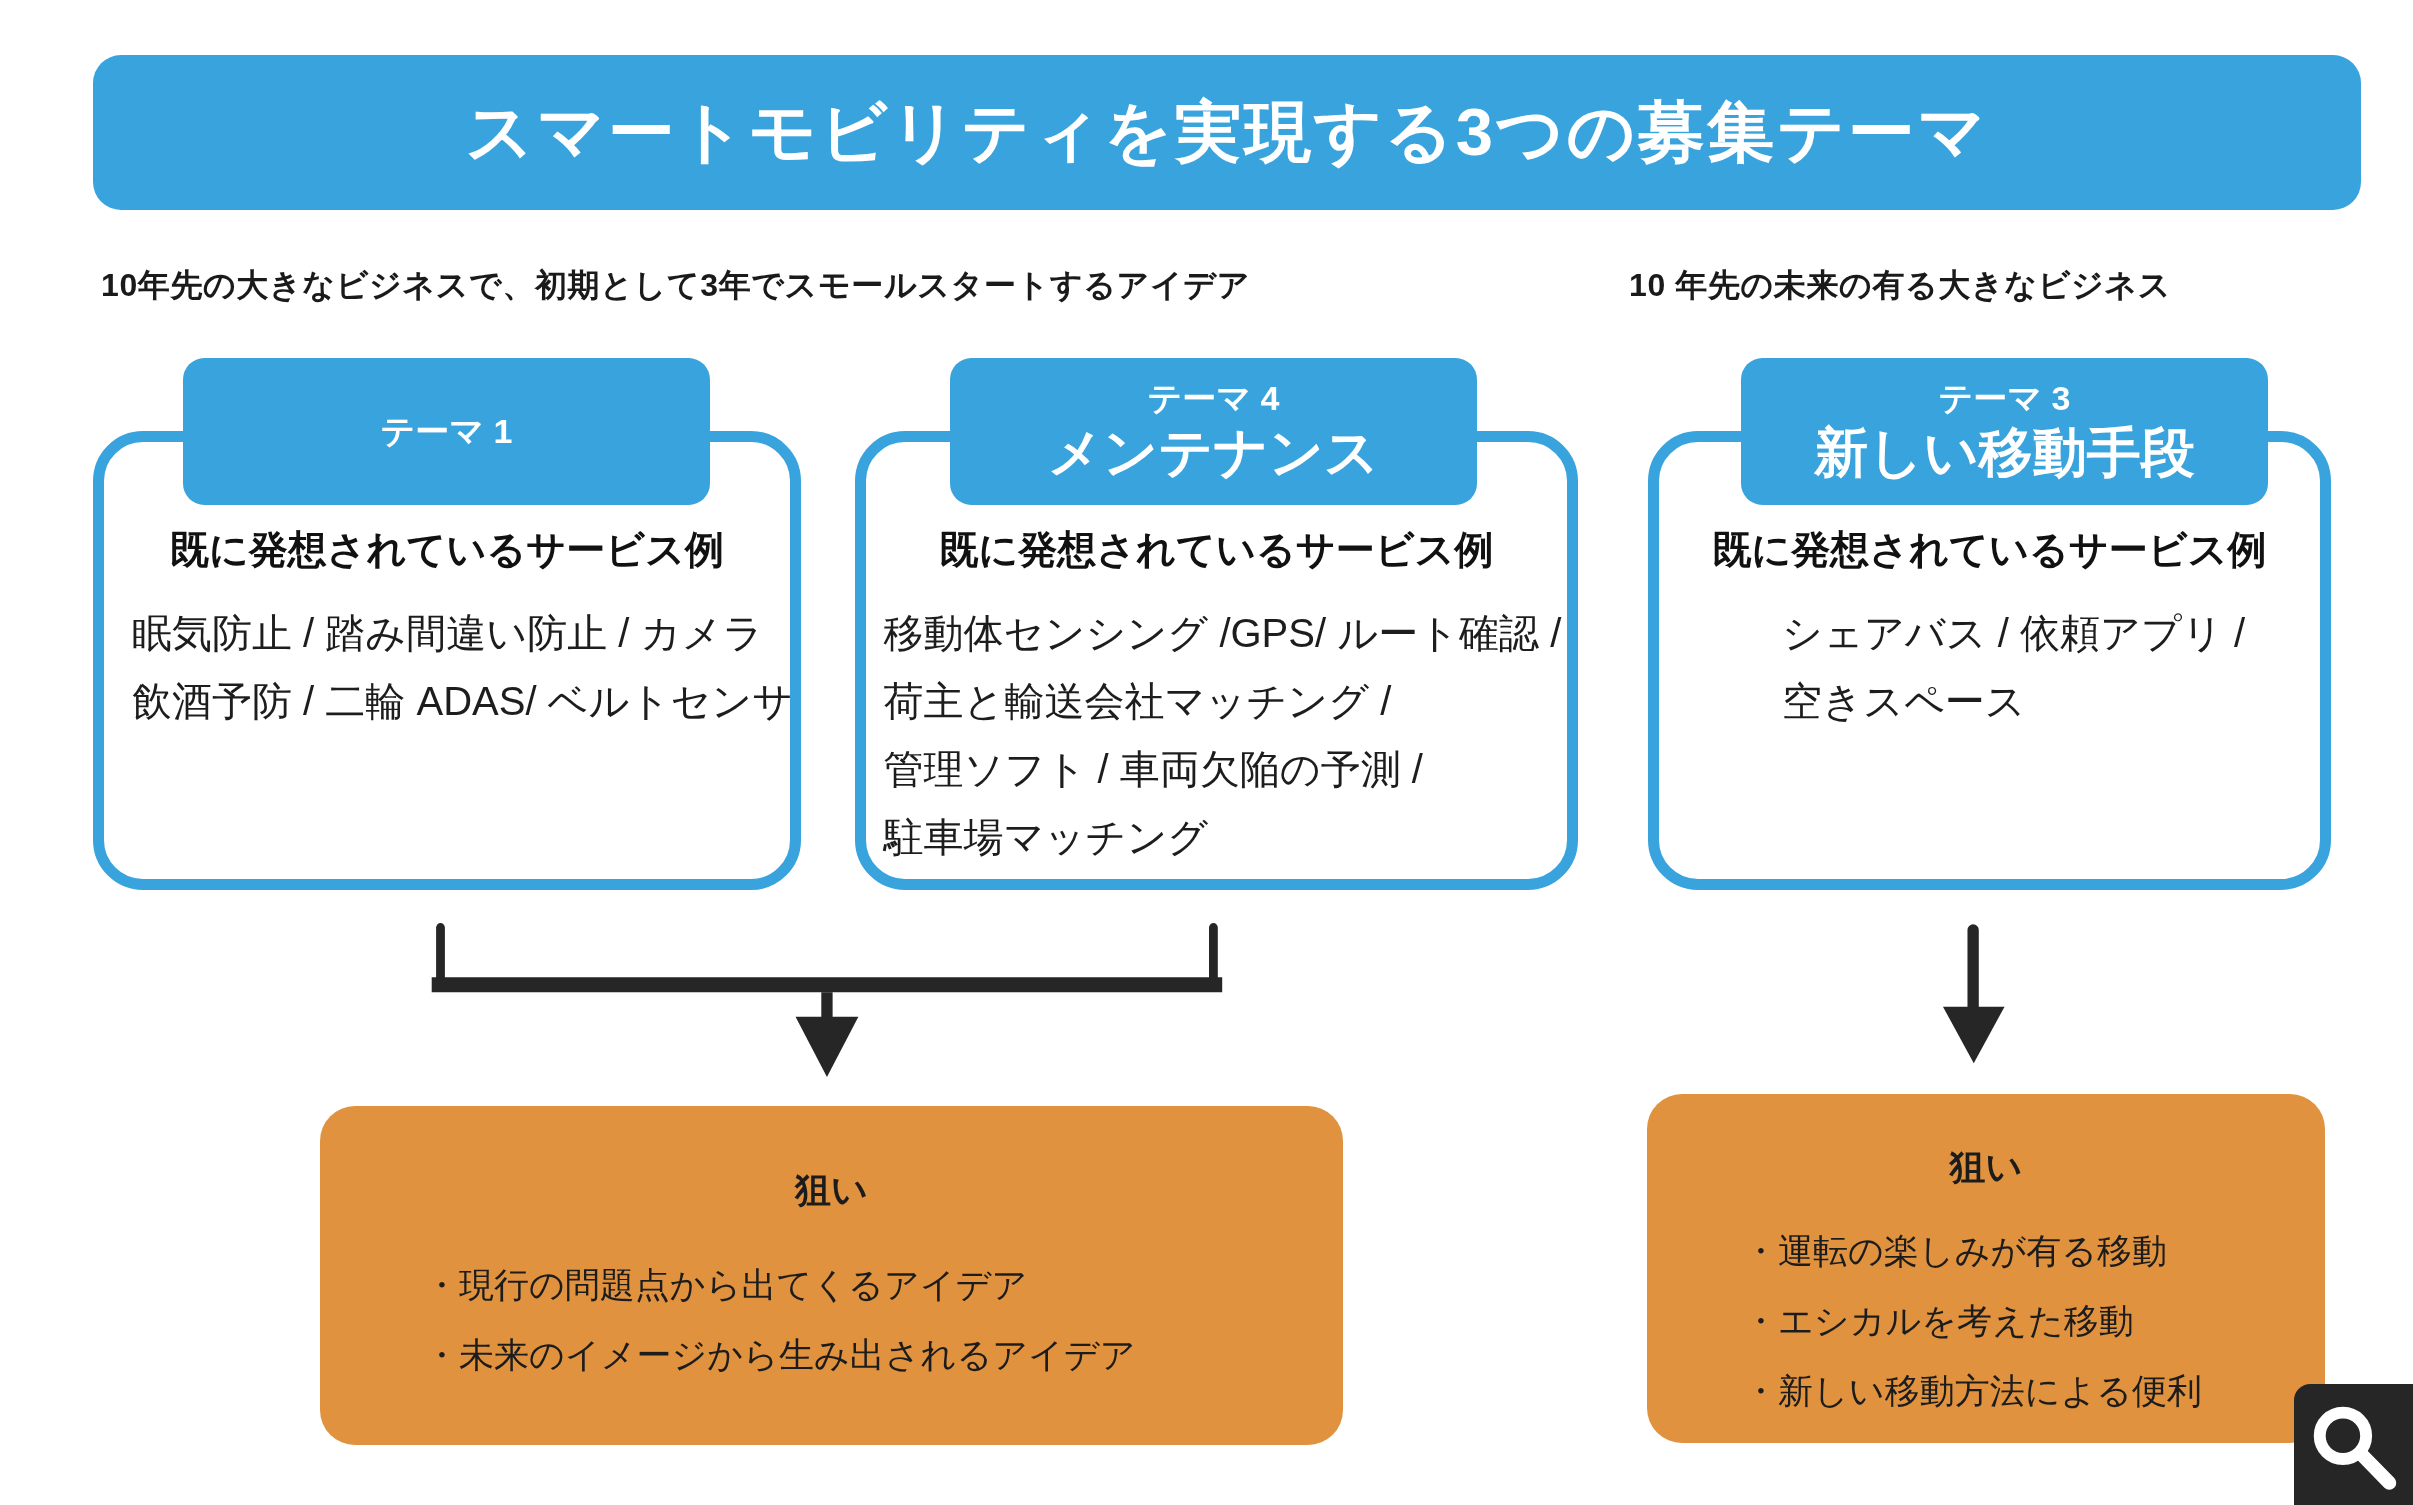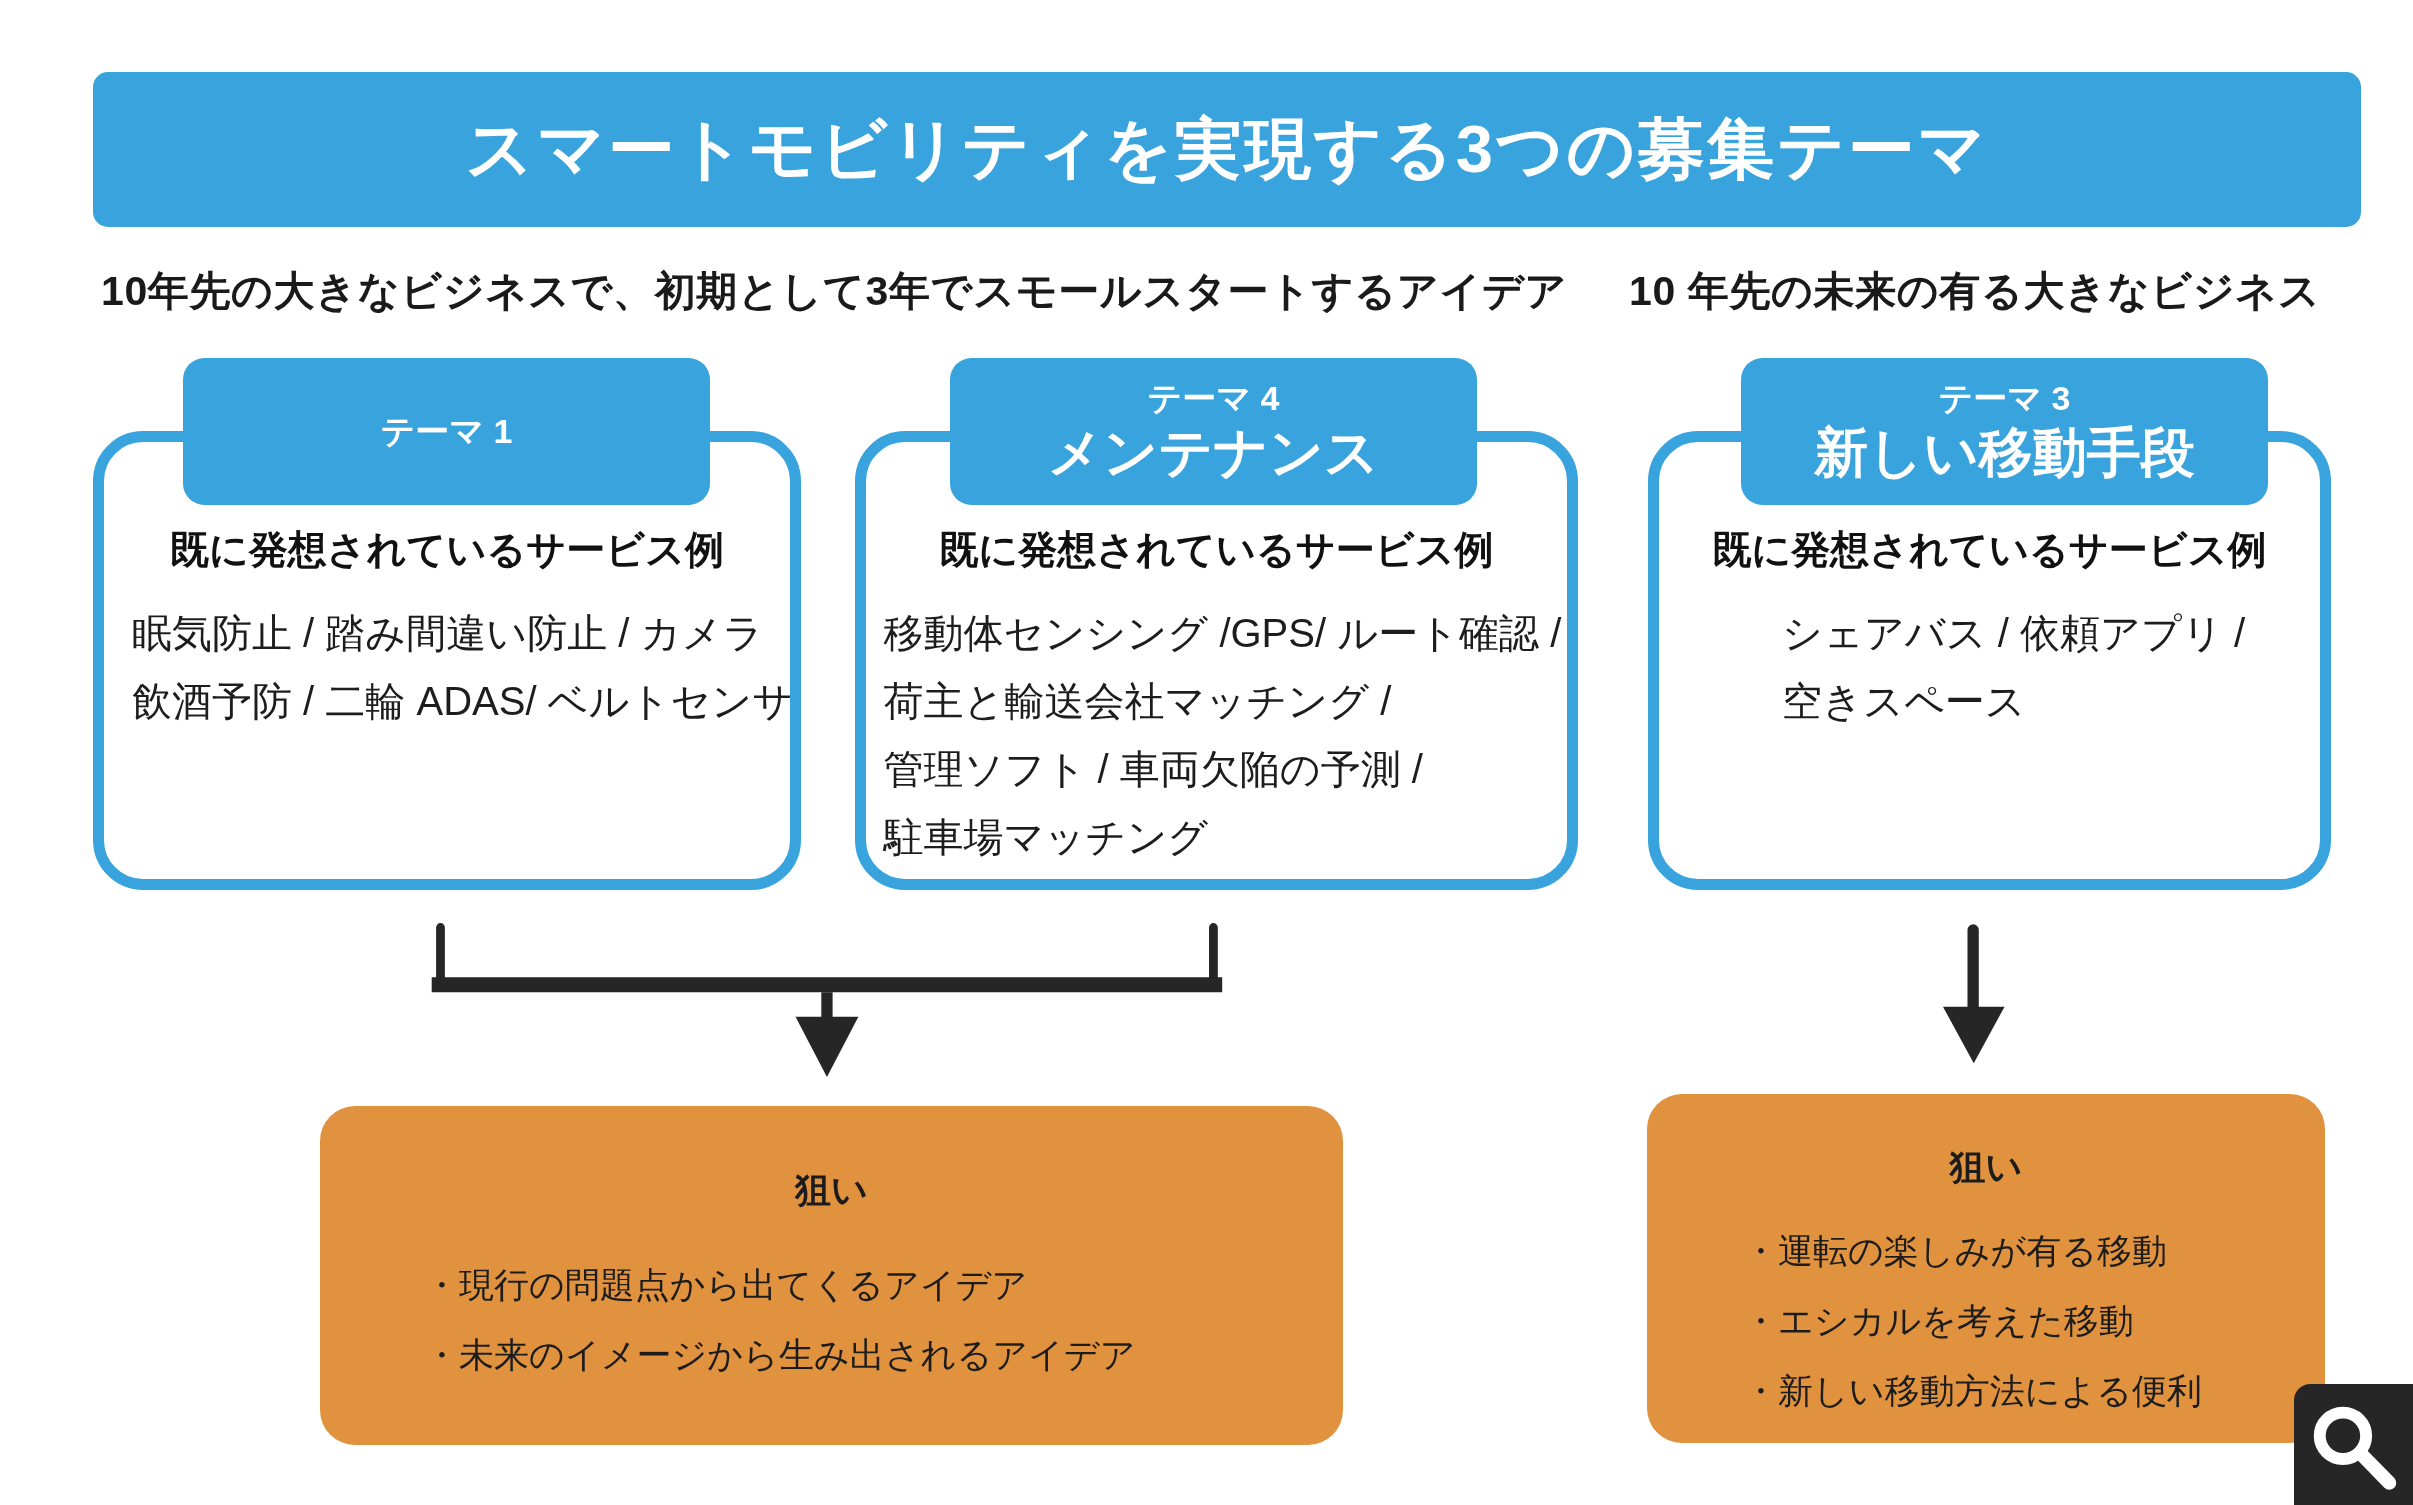--- a/index.html
+++ b/index.html
@@ -14,31 +14,31 @@
     width:2413px;height:1505px;
     font-family:"Liberation Sans","DejaVu Sans",sans-serif;
     color:var(--ink);
   }
   #canvas{
     position:relative;width:2413px;height:1505px;
     background:#ffffff;overflow:hidden;
   }
   
   .title-banner{
-    position:absolute;left:93px;top:72px;width:2268px;height:155px;
-    background:var(--blue);border-radius:15px;
+    position:absolute;left:93px;top:55px;width:2268px;height:155px;
+    background:var(--blue);border-radius:28px;
     display:flex;align-items:center;justify-content:center;
   }
   .title-banner .title-text{
     font-size:67px;font-weight:bold;color:#ffffff;letter-spacing:2.5px;
     white-space:nowrap;
   }
   
   .subtitle{
-    position:absolute;top:264px;font-size:41px;font-weight:bold;
+    position:absolute;top:264px;font-size:32px;font-weight:bold;
     color:#1a1a1a;white-space:nowrap;letter-spacing:0.6px;
   }
   .subtitle.left{left:101px;}
   .subtitle.right{left:1629px;}
   
   .theme-box{
     position:absolute;top:431px;height:459px;background:#ffffff;
     border:11.3px solid var(--blue);border-radius:50px;
   }
   .theme-box.t1{left:93px;width:708px;}

